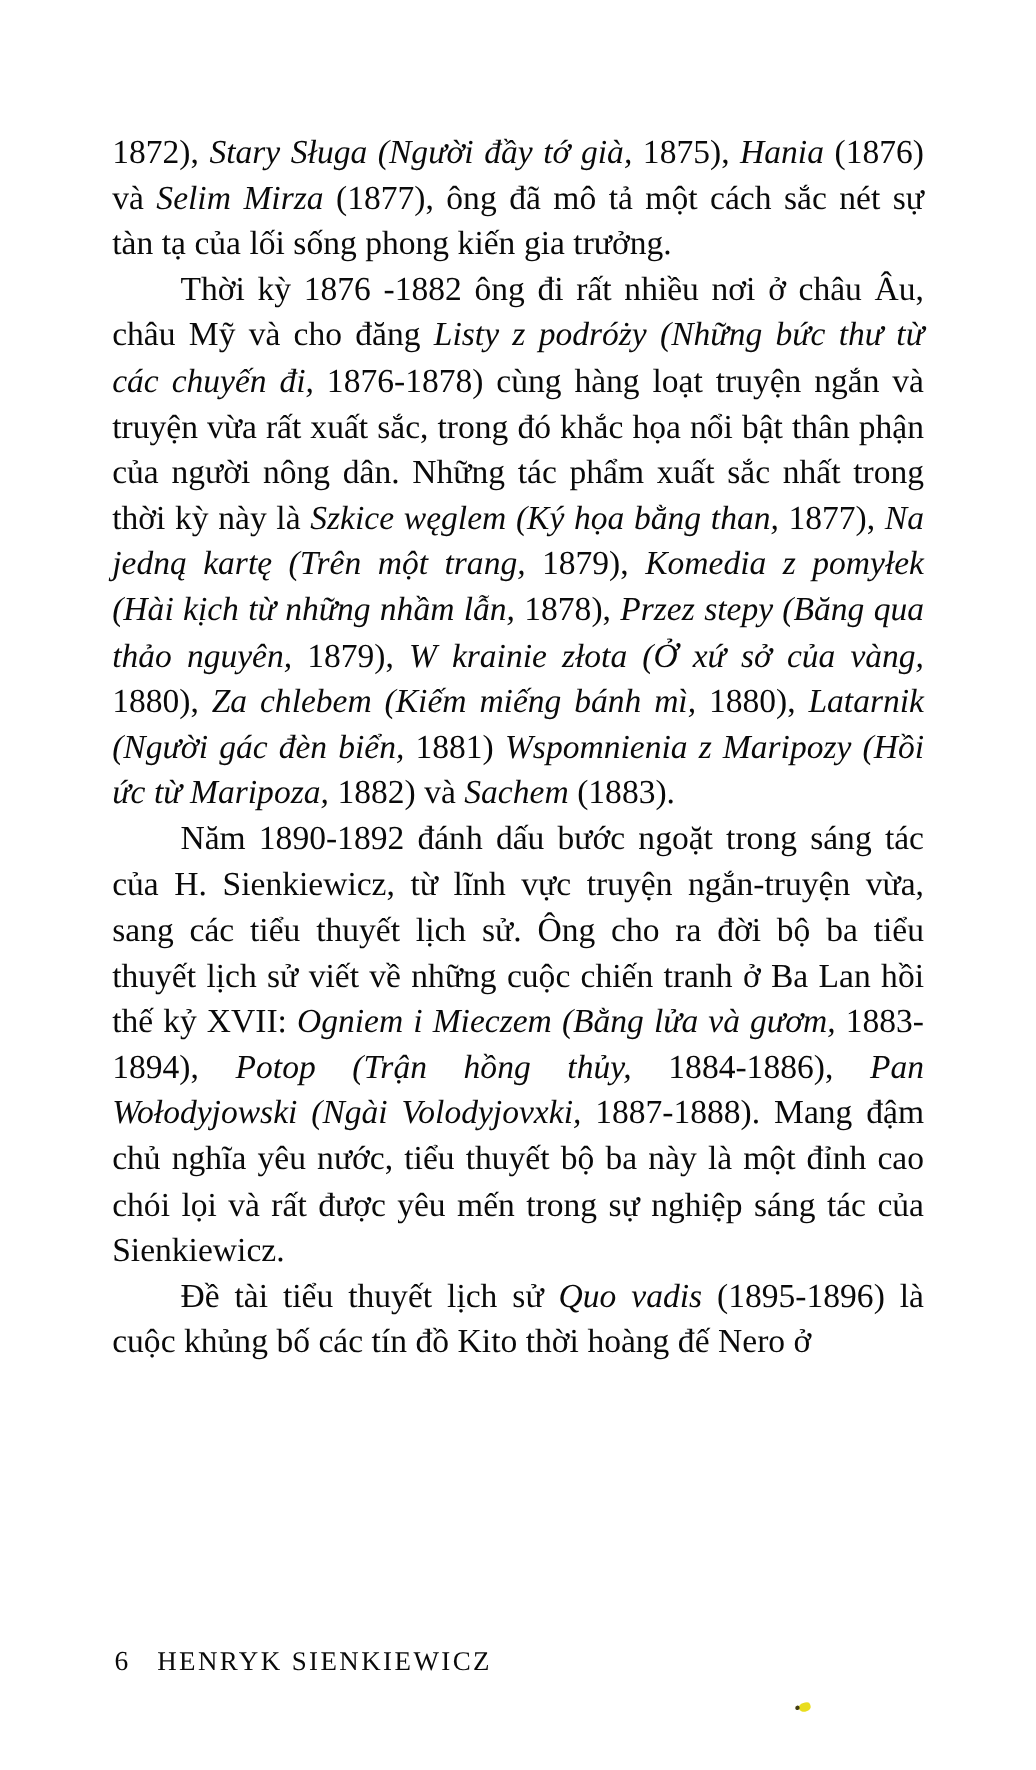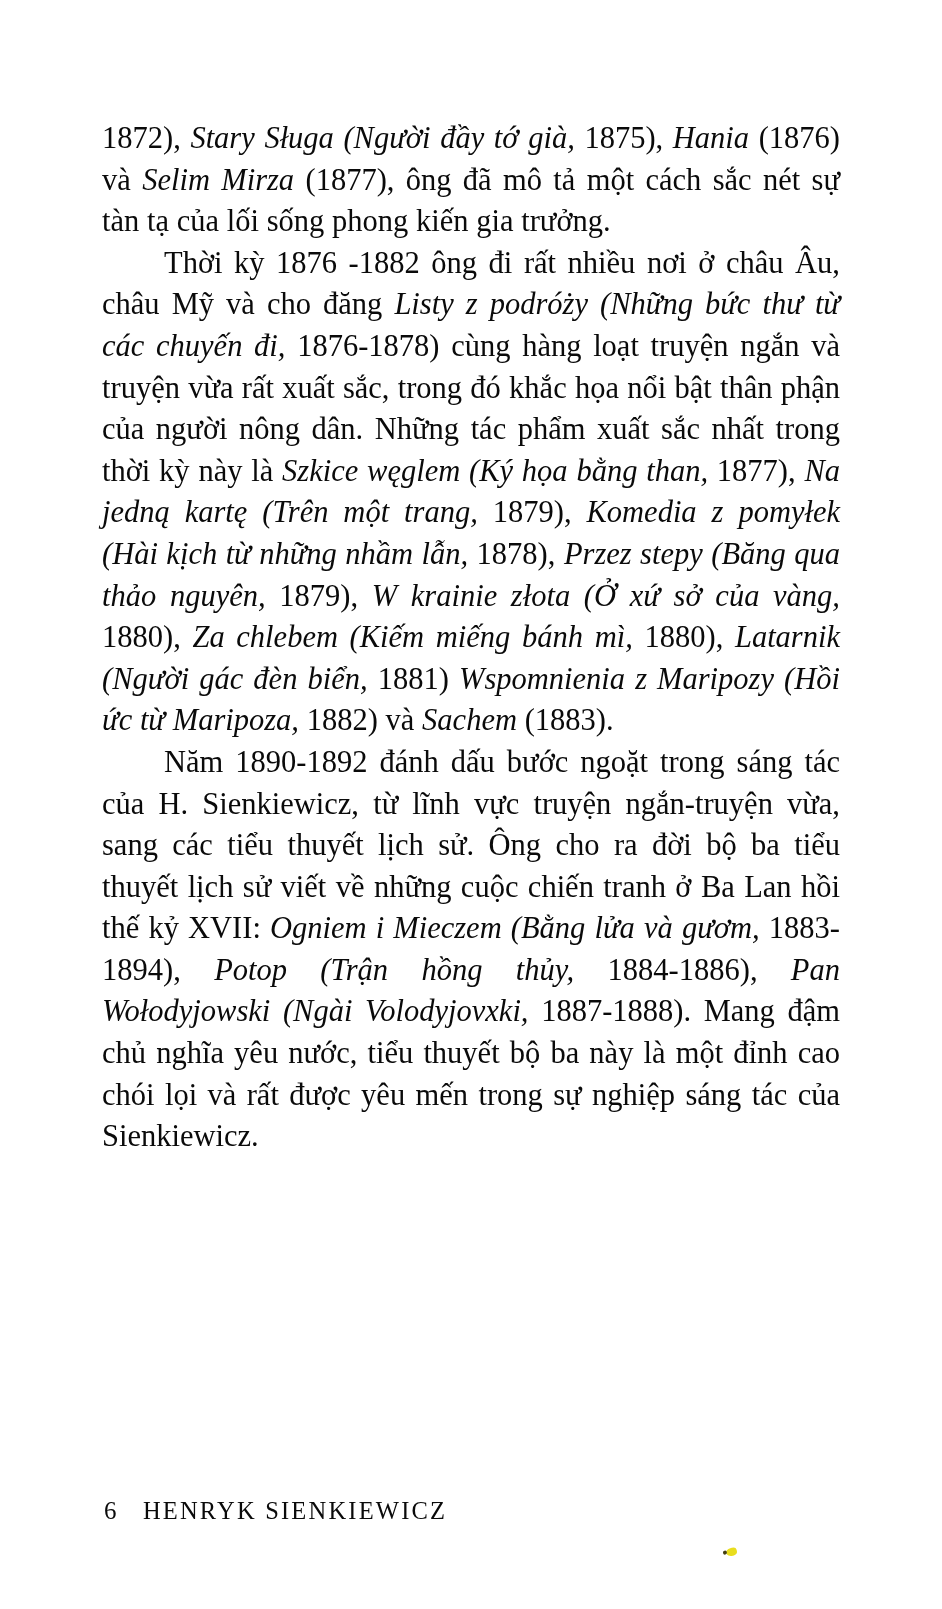--- a/index.html
+++ b/index.html
@@ -98,20 +98,21 @@
 
   <div class="text-block">
 
     <p class="para first"><span>1872), </span><i>Stary Sługa (Người đầy tớ già,</i><span> 1875), </span><i>Hania</i><span> (1876) và </span><i>Selim Mirza</i><span> (1877), ông đã mô tả một cách sắc nét sự tàn tạ của lối sống phong kiến gia trưởng.</span></p>
 
     <p class="para"><span>Thời kỳ 1876 -1882 ông đi rất nhiều nơi ở châu Âu, châu Mỹ và cho đăng </span><i>Listy z podróży (Những bức thư từ các chuyến đi,</i><span> 1876-1878) cùng hàng loạt truyện ngắn và truyện vừa rất xuất sắc, trong đó khắc họa nổi bật thân phận của người nông dân. Những tác phẩm xuất sắc nhất trong thời kỳ này là </span><i>Szkice węglem (Ký họa bằng than,</i><span> 1877), </span><i>Na jedną kartę (Trên một trang,</i><span> 1879), </span><i>Komedia z pomyłek (Hài kịch từ những nhầm lẫn,</i><span> 1878), </span><i>Przez stepy (Băng qua thảo nguyên,</i><span> 1879), </span><i>W krainie złota (Ở xứ sở của vàng,</i><span> 1880), </span><i>Za chlebem (Kiếm miếng bánh mì,</i><span> 1880), </span><i>Latarnik (Người gác đèn biển,</i><span> 1881) </span><i>Wspomnienia z Maripozy (Hồi ức từ Maripoza,</i><span> 1882) và </span><i>Sachem</i><span> (1883).</span></p>
 
     <p class="para"><span>Năm 1890-1892 đánh dấu bước ngoặt trong sáng tác của H. Sienkiewicz, từ lĩnh vực truyện ngắn-truyện vừa, sang các tiểu thuyết lịch sử. Ông cho ra đời bộ ba tiểu thuyết lịch sử viết về những cuộc chiến tranh ở Ba Lan hồi thế kỷ XVII: </span><i>Ogniem i Mieczem (Bằng lửa và gươm,</i><span> 1883-1894), </span><i>Potop (Trận hồng thủy,</i><span> 1884-1886), </span><i>Pan Wołodyjowski (Ngài Volodyjovxki,</i><span> 1887-1888). Mang đậm chủ nghĩa yêu nước, tiểu thuyết bộ ba này là một đỉnh cao chói lọi và rất được yêu mến trong sự nghiệp sáng tác của Sienkiewicz.</span></p>
 
 
+    <p class="para"><span>Đề tài tiểu thuyết lịch sử </span><i>Quo vadis</i><span> (1895-1896) là cuộc khủng bố các tín đồ Kito thời hoàng đế Nero ở</span></p>
 
   </div>
 
   <div class="footer">
     <span class="folio">6</span>
     <span class="running-head">HENRYK SIENKIEWICZ</span>
   </div>
 
   <div class="speck"></div>
 

